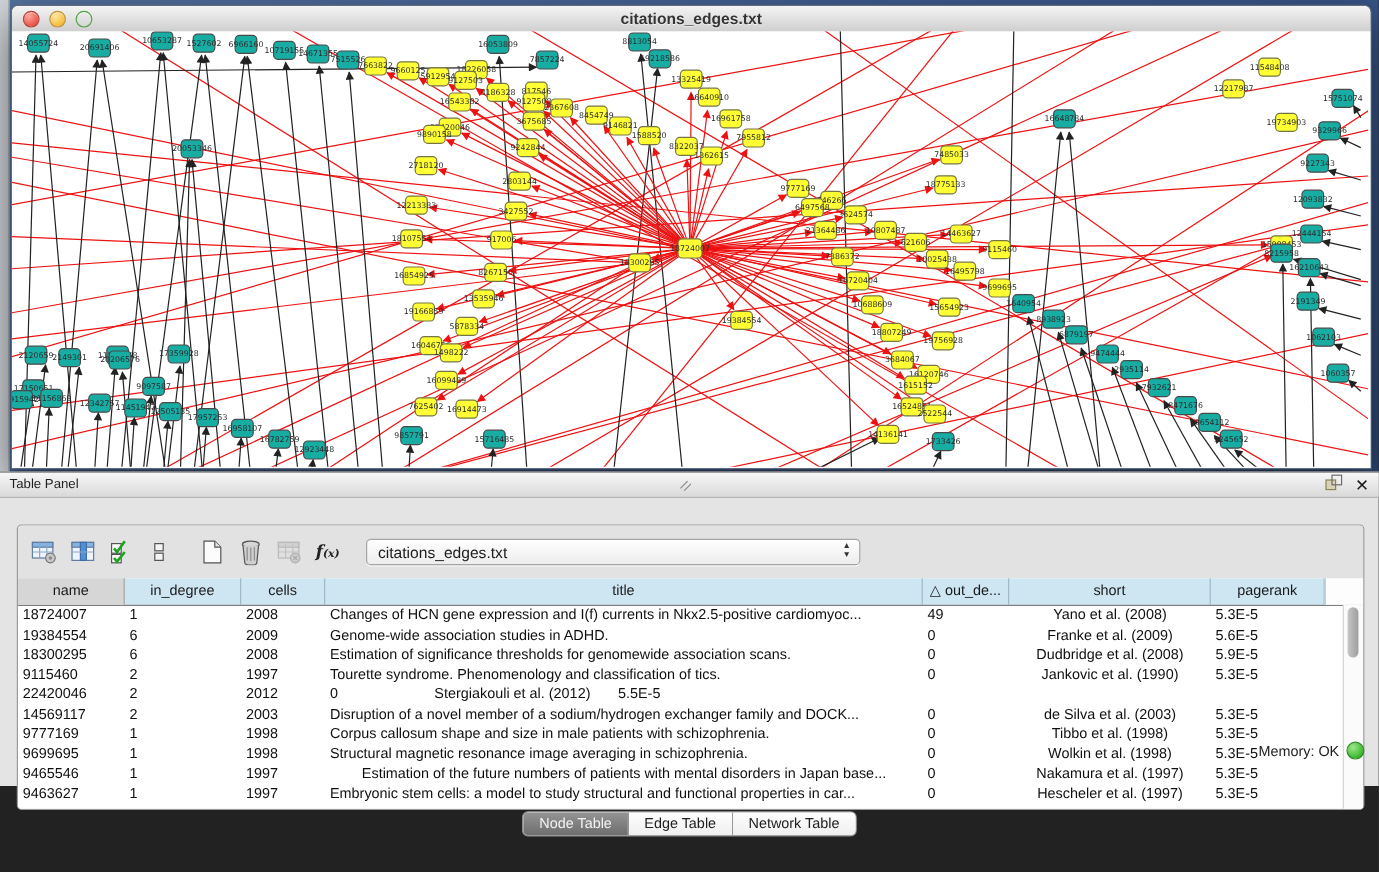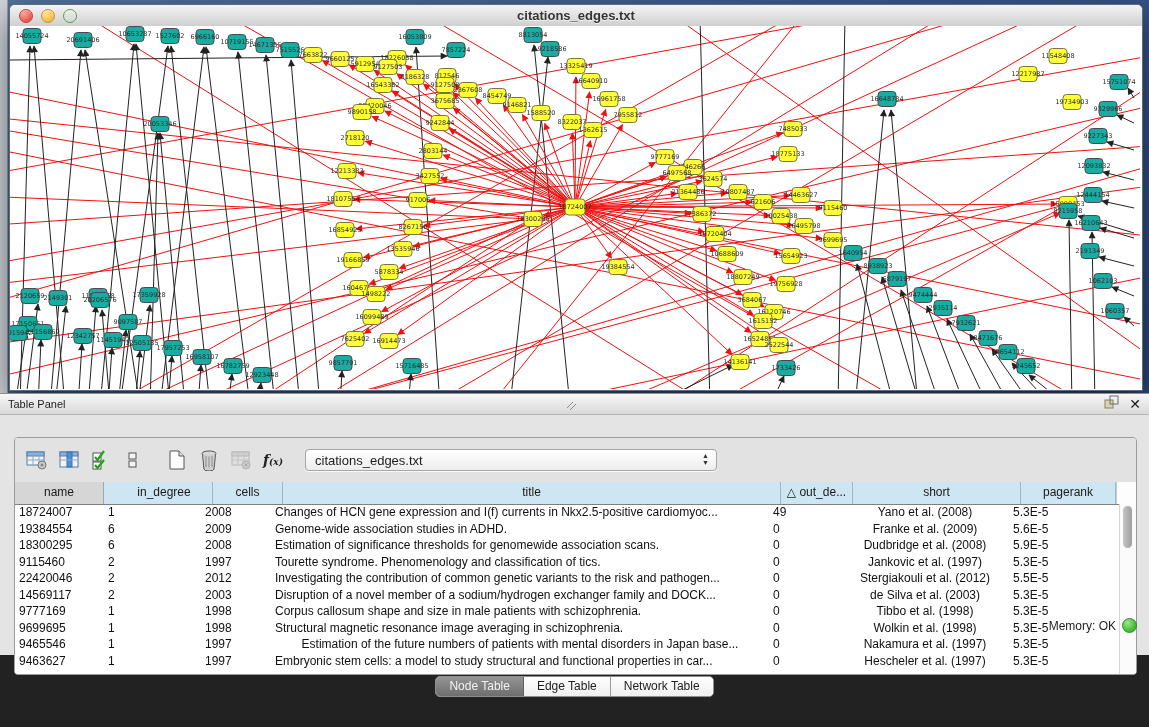--- a/index.html
+++ b/index.html
@@ -595,21 +595,21 @@
           <span class="stepper">
               <span>▲</span>
               <span>▼</span>
             </span>
         </div>
       </div>
 
       <div class="table-wrap">
         <div class="thead" id="thead">
             <div class="th first" style="width: 89px;">name</div>
-            <div class="th" style="width: 97px; margin-left: 12px;">in_degree</div>
+            <div class="th" style="width: 97px;">in_degree</div>
             <div class="th" style="width: 70px;">cells</div>
             <div class="th" style="width: 498px;">title</div>
             <div class="th" style="width: 72px;">△ out_de...</div>
             <div class="th" style="width: 168px;">short</div>
             <div class="th" style="width: 95px;">pagerank</div>
             <div class="th-filler"></div>
           </div>
         <div class="tbody" id="tbody">
             <div class="tr">
               <div class="td" style="width: 89px; text-align: left;">18724007</div>
@@ -637,28 +637,27 @@
               <div class="td" style="width: 72px; text-align: left;">0</div>
               <div class="td" style="width: 168px; text-align: center;">Dudbridge et al. (2008)</div>
               <div class="td" style="width: 95px; text-align: left;">5.9E-5</div>
             </div>
             <div class="tr">
               <div class="td" style="width: 89px; text-align: left;">9115460</div>
               <div class="td" style="width: 97px; text-align: left;">2</div>
               <div class="td" style="width: 70px; text-align: left;">1997</div>
               <div class="td" style="width: 498px; text-align: left;">Tourette syndrome. Phenomenology and classification of tics.</div>
               <div class="td" style="width: 72px; text-align: left;">0</div>
-              <div class="td" style="width: 168px; text-align: center;">Jankovic et al. (1997)</div>
+              <div class="td" style="width: 168px; text-align: center;">Jankovic et al. (1990)</div>
               <div class="td" style="width: 95px; text-align: left;">5.3E-5</div>
             </div>
             <div class="tr">
               <div class="td" style="width: 89px; text-align: left;">22420046</div>
               <div class="td" style="width: 97px; text-align: left;">2</div>
               <div class="td" style="width: 70px; text-align: left;">2012</div>
-              <div class="td" style="width: 498px; text-align: left;">Investigating the contribution of common genetic variants to the risk and pathogen...</div>
               <div class="td" style="width: 72px; text-align: left;">0</div>
               <div class="td" style="width: 168px; text-align: center;">Stergiakouli et al. (2012)</div>
               <div class="td" style="width: 95px; text-align: left;">5.5E-5</div>
             </div>
             <div class="tr">
               <div class="td" style="width: 89px; text-align: left;">14569117</div>
               <div class="td" style="width: 97px; text-align: left;">2</div>
               <div class="td" style="width: 70px; text-align: left;">2003</div>
               <div class="td" style="width: 498px; text-align: left;">Disruption of a novel member of a sodium/hydrogen exchanger family and DOCK...</div>
               <div class="td" style="width: 72px; text-align: left;">0</div>

